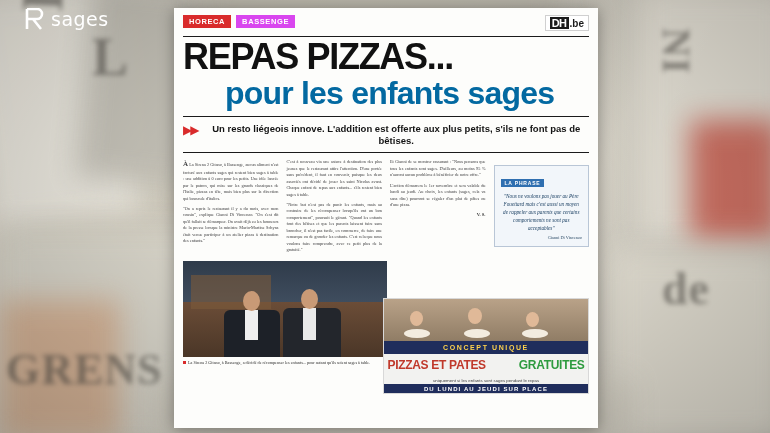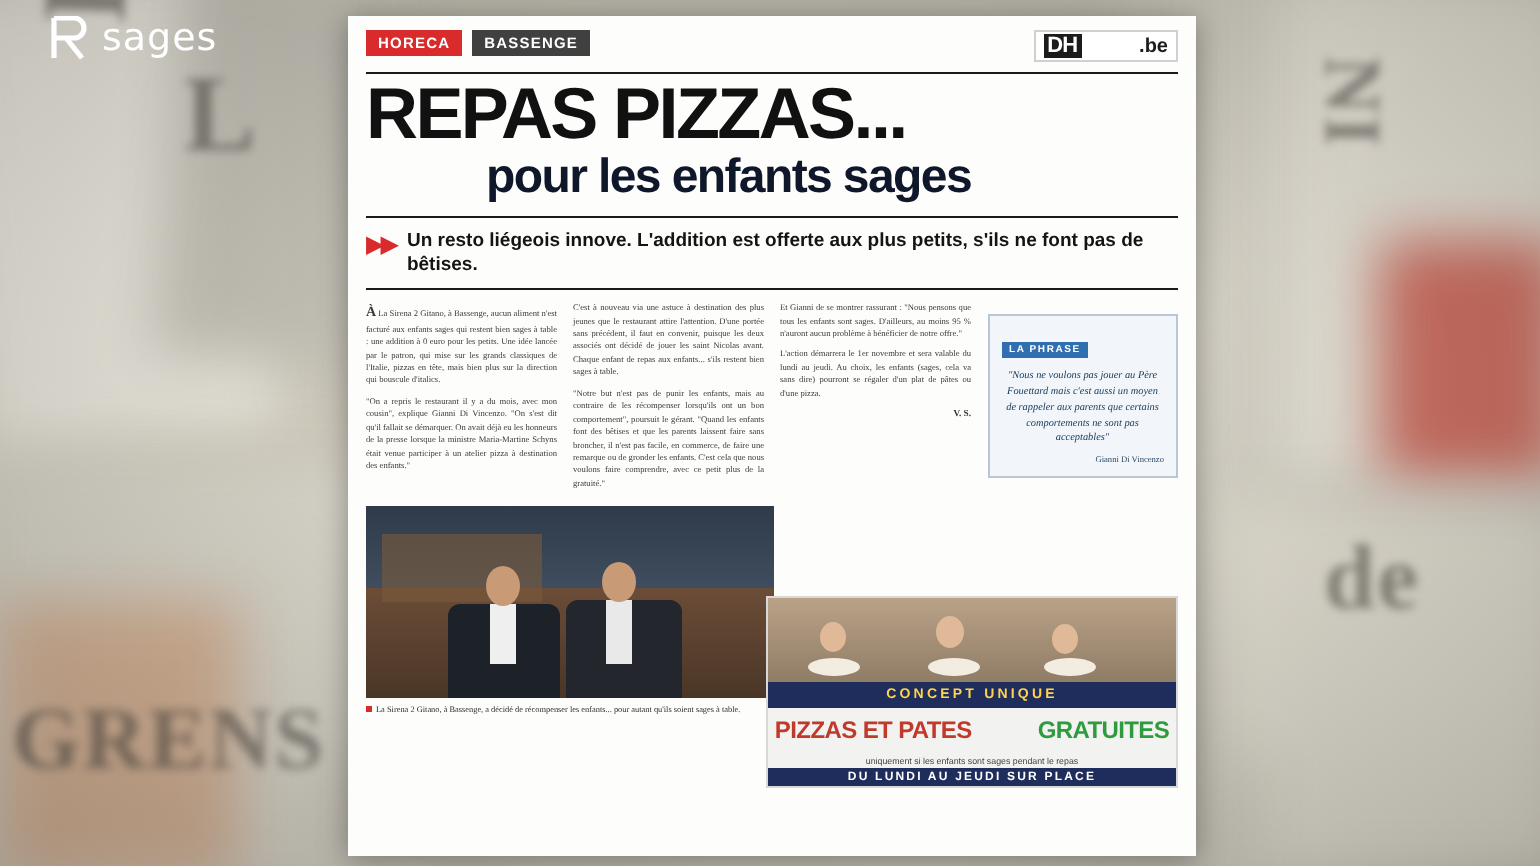--- a/index.html
+++ b/index.html
@@ -50,42 +50,42 @@
     overflow:hidden;
     font-family:"Liberation Serif", serif;
     color:#17171a;
   }
 
   
   .page-head{display:flex;align-items:flex-start;justify-content:space-between;padding:7px 9px 0 9px;}
   .kickers{display:flex;align-items:center;gap:5px;justify-content:flex-end;}
   .kicker{background:#d92b2b;color:#fff;font-family:"Liberation Sans",sans-serif;
     font-size:7.5px;font-weight:bold;letter-spacing:.6px;padding:2px 6px;}
-  .kicker.alt{background:#404040;}
+  .kicker.alt{background:#d946ef;}
   .dh-logo{background:#ffffff;border:1px solid #d0d0d0;padding:1px 4px;display:flex;align-items:center;gap:1px;}
   .dh-logo .dh{background:#1b1b1b;color:#fff;font-family:"Liberation Sans",sans-serif;
     font-weight:bold;font-size:11px;padding:0 2px;letter-spacing:-.5px;}
-  .dh-logo .be{color:#1b1b1b;font-family:"Liberation Sans",sans-serif;font-weight:bold;font-size:10px;padding-left:28px;}
+  .dh-logo .be{color:#1b1b1b;font-family:"Liberation Sans",sans-serif;font-weight:bold;font-size:10px;}
 
   .rule{height:1px;background:#1b1b1b;margin:5px 9px 0 9px;}
 
   
   .headline{padding:3px 9px 0 9px;}
   .h1{font-family:"Liberation Sans",sans-serif;font-weight:bold;font-size:36px;line-height:.96;
     letter-spacing:-1.3px;color:#111;}
-  .h2{font-family:"Liberation Sans",sans-serif;font-weight:bold;font-size:24px;line-height:1.02;
-    letter-spacing:-.8px;color:#0f172a;margin-top:2px;margin-left:60px;}
+  .h2{font-family:"Liberation Sans",sans-serif;font-weight:bold;font-size:32px;line-height:1.02;
+    letter-spacing:-.8px;color:#0369a1;margin-top:2px;margin-left:42px;}
 
   .rule2{height:1px;background:#1b1b1b;margin:7px 9px 0 9px;}
 
   
   .stand{display:flex;gap:6px;padding:6px 9px 0 9px;align-items:flex-start;}
   .arrows{color:#d92b2b;font-size:12px;line-height:1;letter-spacing:-2px;padding-top:1px;}
   .stand-txt{font-family:"Liberation Sans",sans-serif;font-weight:bold;font-size:9.5px;
-    line-height:1.22;color:#141414;}
+    line-height:1.22;color:#141414;text-align:center;}
 
   .rule3{height:1px;background:#1b1b1b;margin:6px 9px 0 9px;}
 
   
   .cols{display:flex;gap:8px;padding:6px 9px 0 9px;}
   .col{width:98px;}
   .col p{margin:0 0 4px 0;font-size:4.3px;line-height:1.5;text-align:justify;color:#3a3a3c;}
   .col p.lead::first-letter{font-size:7px;font-weight:bold;}
   .byline{font-size:4.6px;text-align:right;color:#333;font-weight:bold;margin-top:2px;}
 

